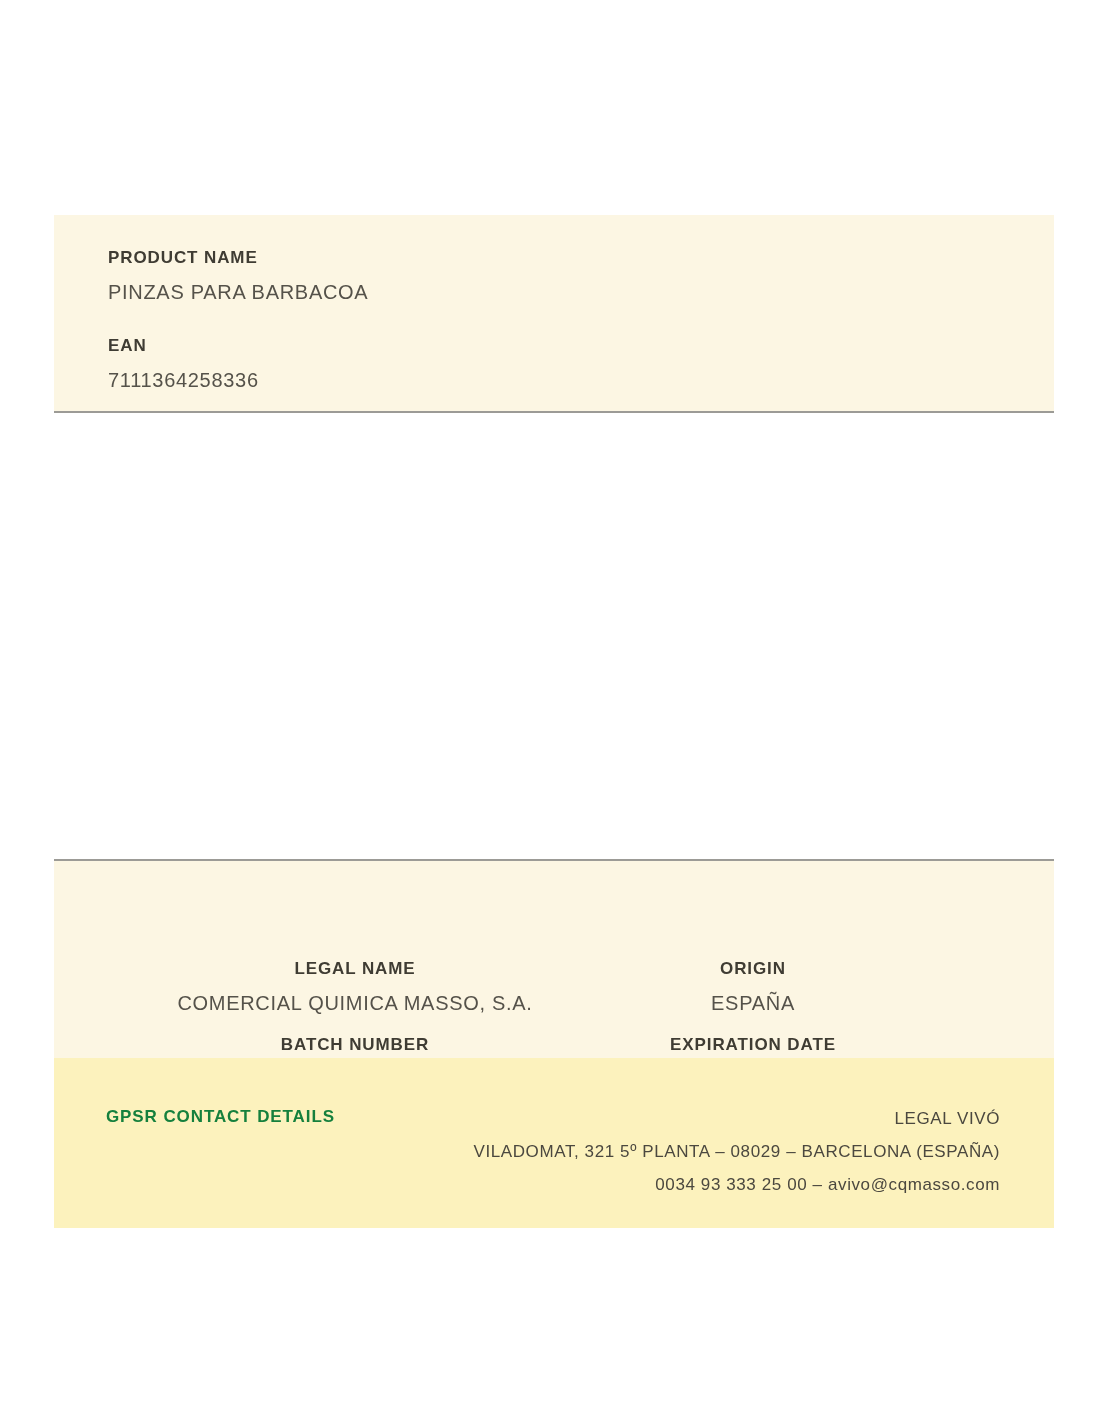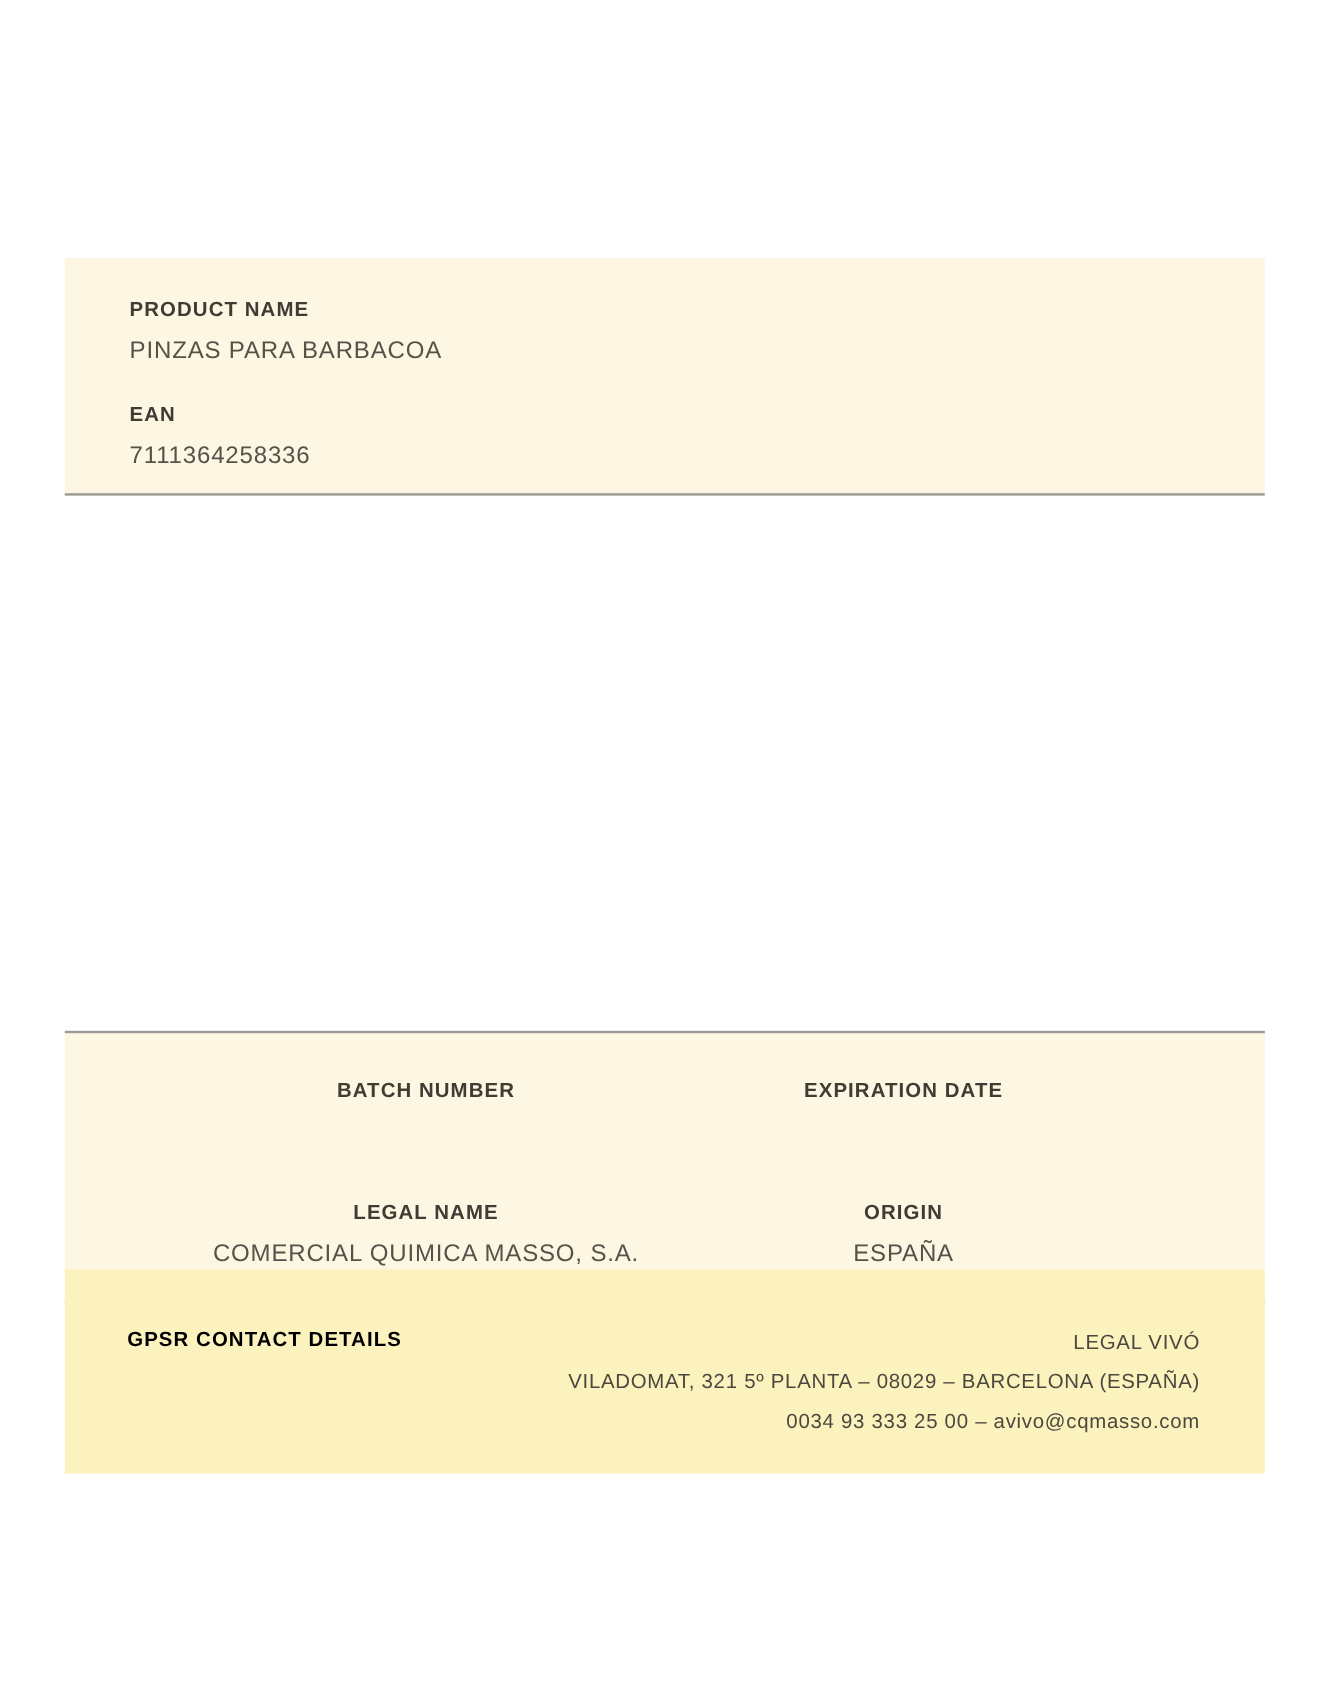--- a/index.html
+++ b/index.html
@@ -64,21 +64,21 @@
     padding: 42px 50px 25px 50px;
     display: flex;
     justify-content: space-between;
     align-items: flex-start;
   }
   .gpsr-label {
     font-size: 17px;
     font-weight: bold;
     letter-spacing: 0.9px;
     line-height: 29px;
-    color: #000000;
+    color: #15803d;
     white-space: nowrap;
   }
   .gpsr-lines {
     text-align: right;
     font-size: 17px;
     letter-spacing: 0.6px;
     line-height: 29px;
     color: #4b483f;
     flex: 1 1 auto;
   }
@@ -93,36 +93,36 @@
       <div class="field-label">PRODUCT NAME</div>
       <div class="field-value">PINZAS PARA BARBACOA</div>
     </div>
     <div class="field">
       <div class="field-label">EAN</div>
       <div class="field-value">7111364258336</div>
     </div>
   </section>
 
   <section class="panel panel-mid">
-    <div class="row">
-      <div class="col">
-        <div class="field-label">BATCH NUMBER</div>
-      </div>
-      <div class="col">
-        <div class="field-label">EXPIRATION DATE</div>
-      </div>
-    </div>
     <div class="row row-gap">
       <div class="col">
         <div class="field-label">LEGAL NAME</div>
         <div class="field-value">COMERCIAL QUIMICA MASSO, S.A.</div>
       </div>
       <div class="col">
         <div class="field-label">ORIGIN</div>
         <div class="field-value">ESPAÑA</div>
+      </div>
+    </div>
+    <div class="row">
+      <div class="col">
+        <div class="field-label">BATCH NUMBER</div>
+      </div>
+      <div class="col">
+        <div class="field-label">EXPIRATION DATE</div>
       </div>
     </div>
   </section>
 
   <section class="panel panel-gpsr">
     <div class="gpsr-label">GPSR CONTACT DETAILS</div>
     <div class="gpsr-lines">
       <div>LEGAL VIVÓ</div>
       <div>VILADOMAT, 321 5º PLANTA – 08029 – BARCELONA (ESPAÑA)</div>
       <div>0034 93 333 25 00 – avivo@cqmasso.com</div>

